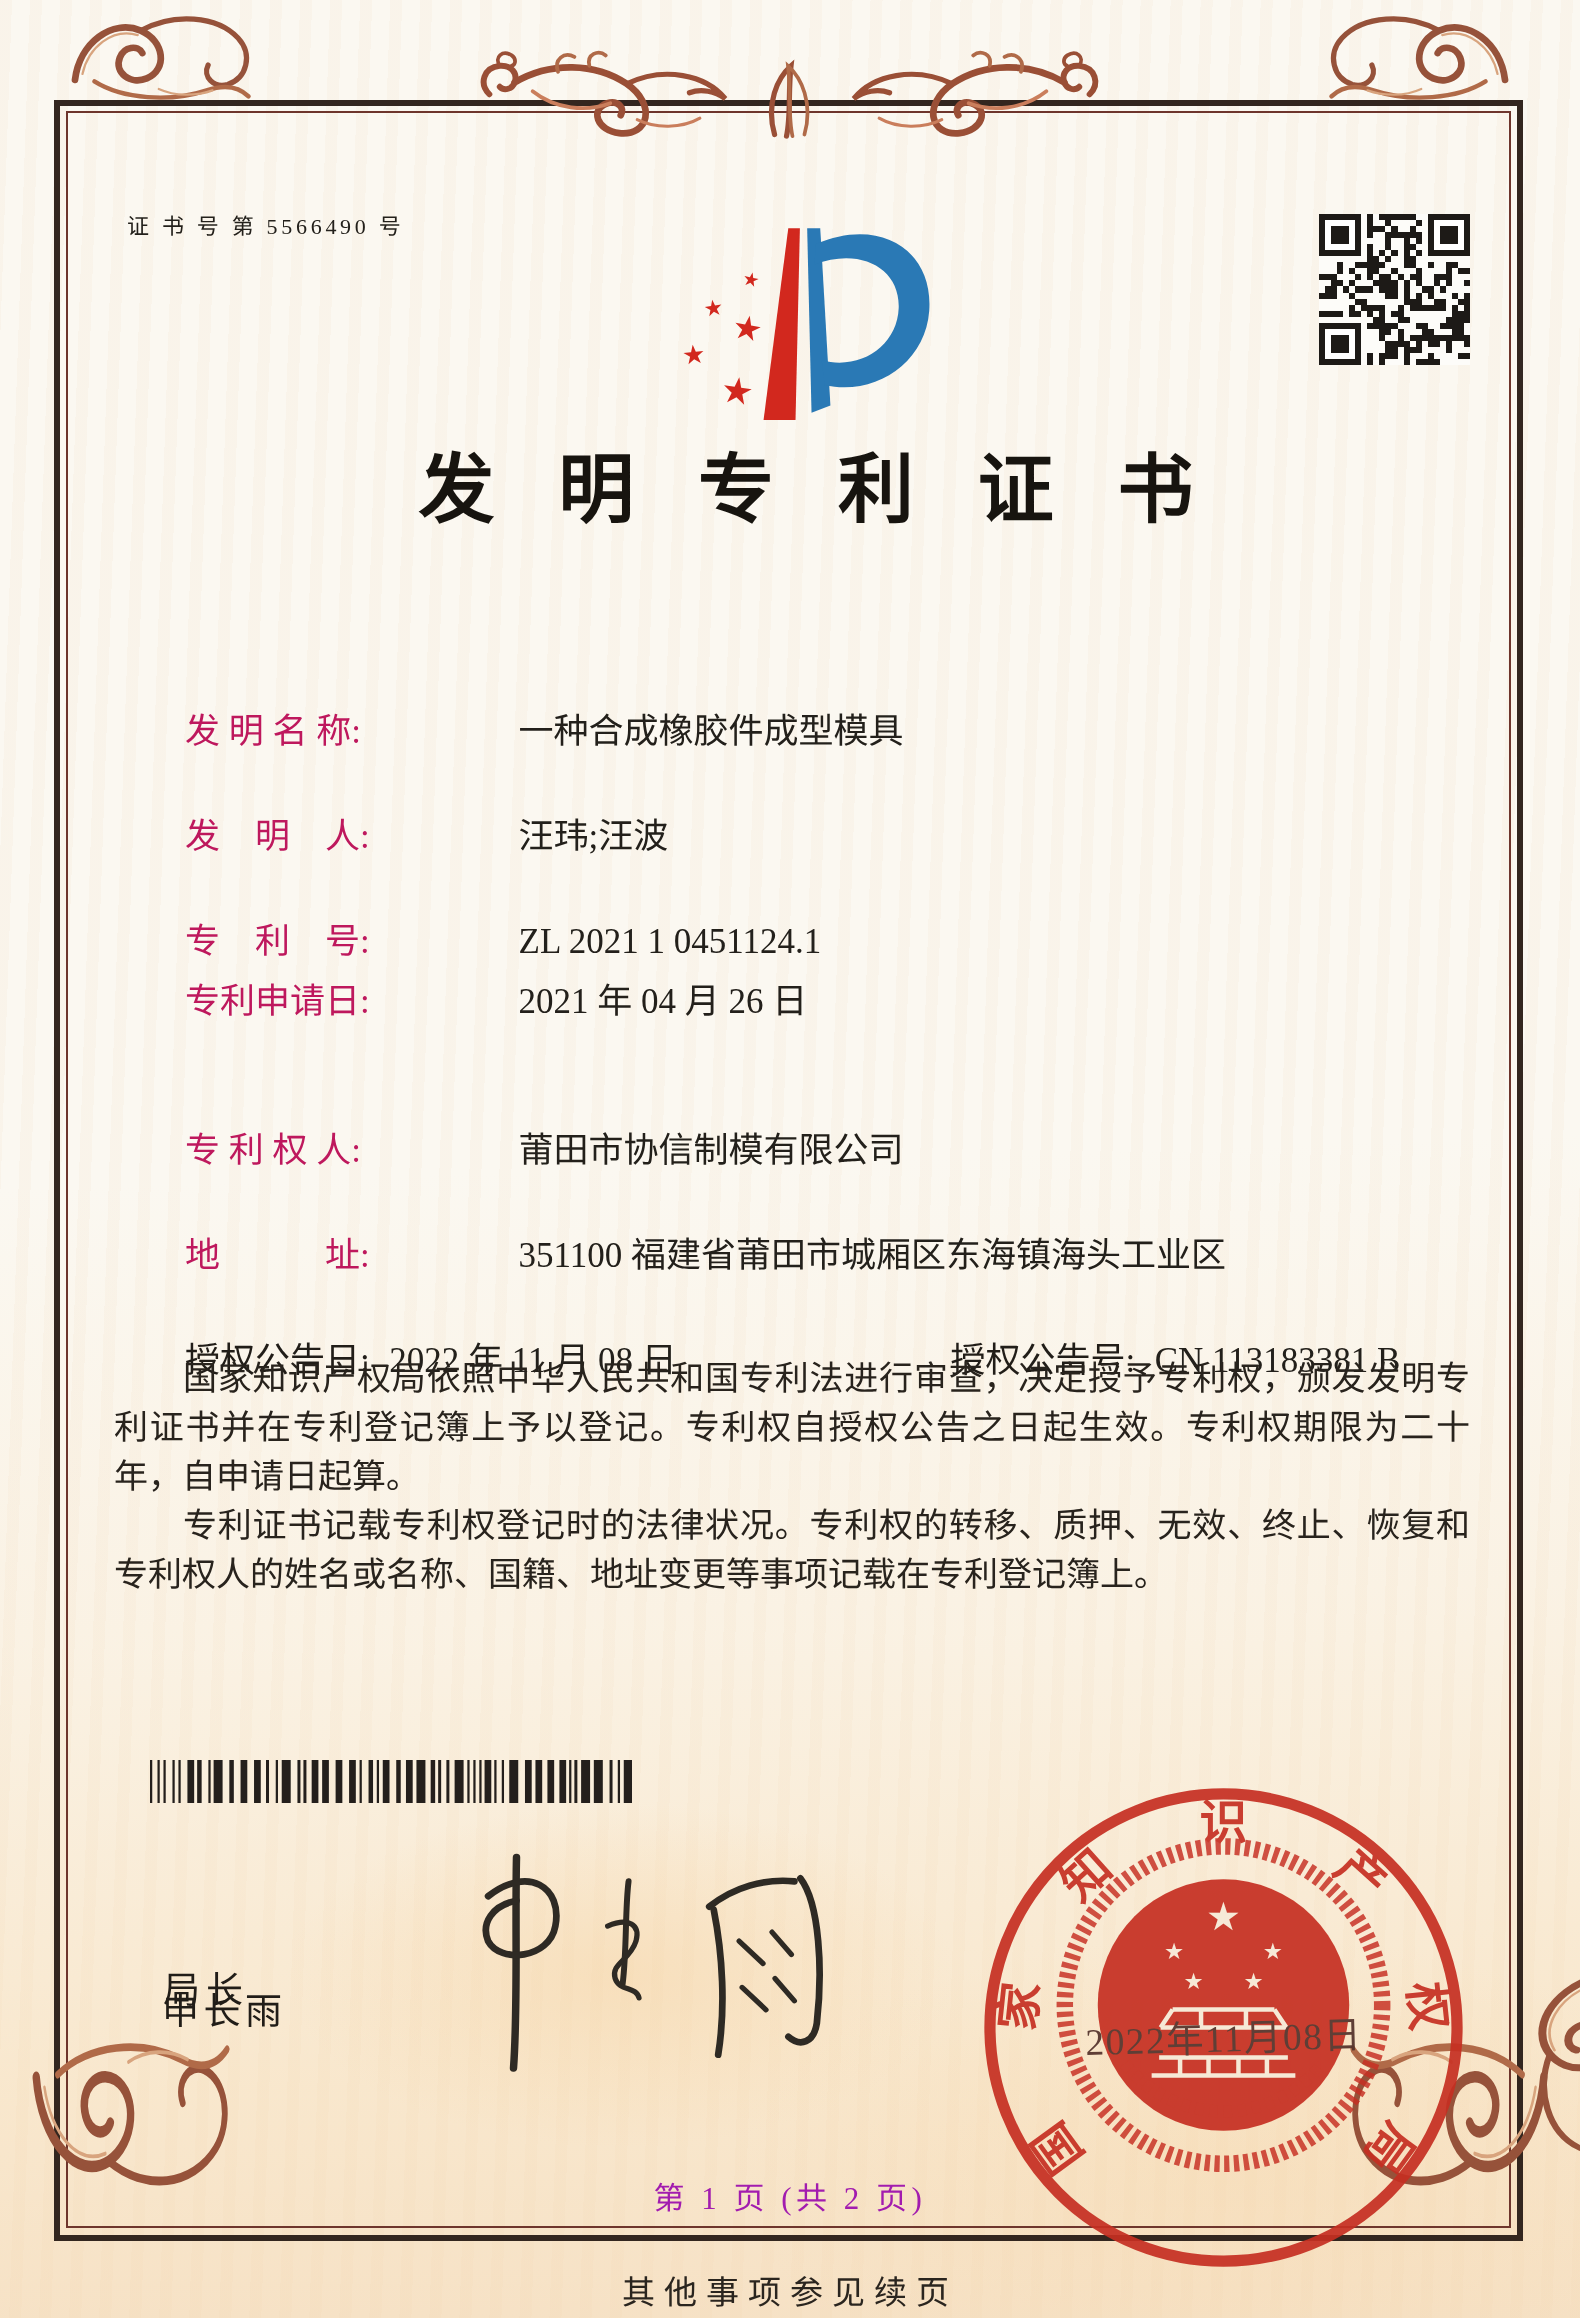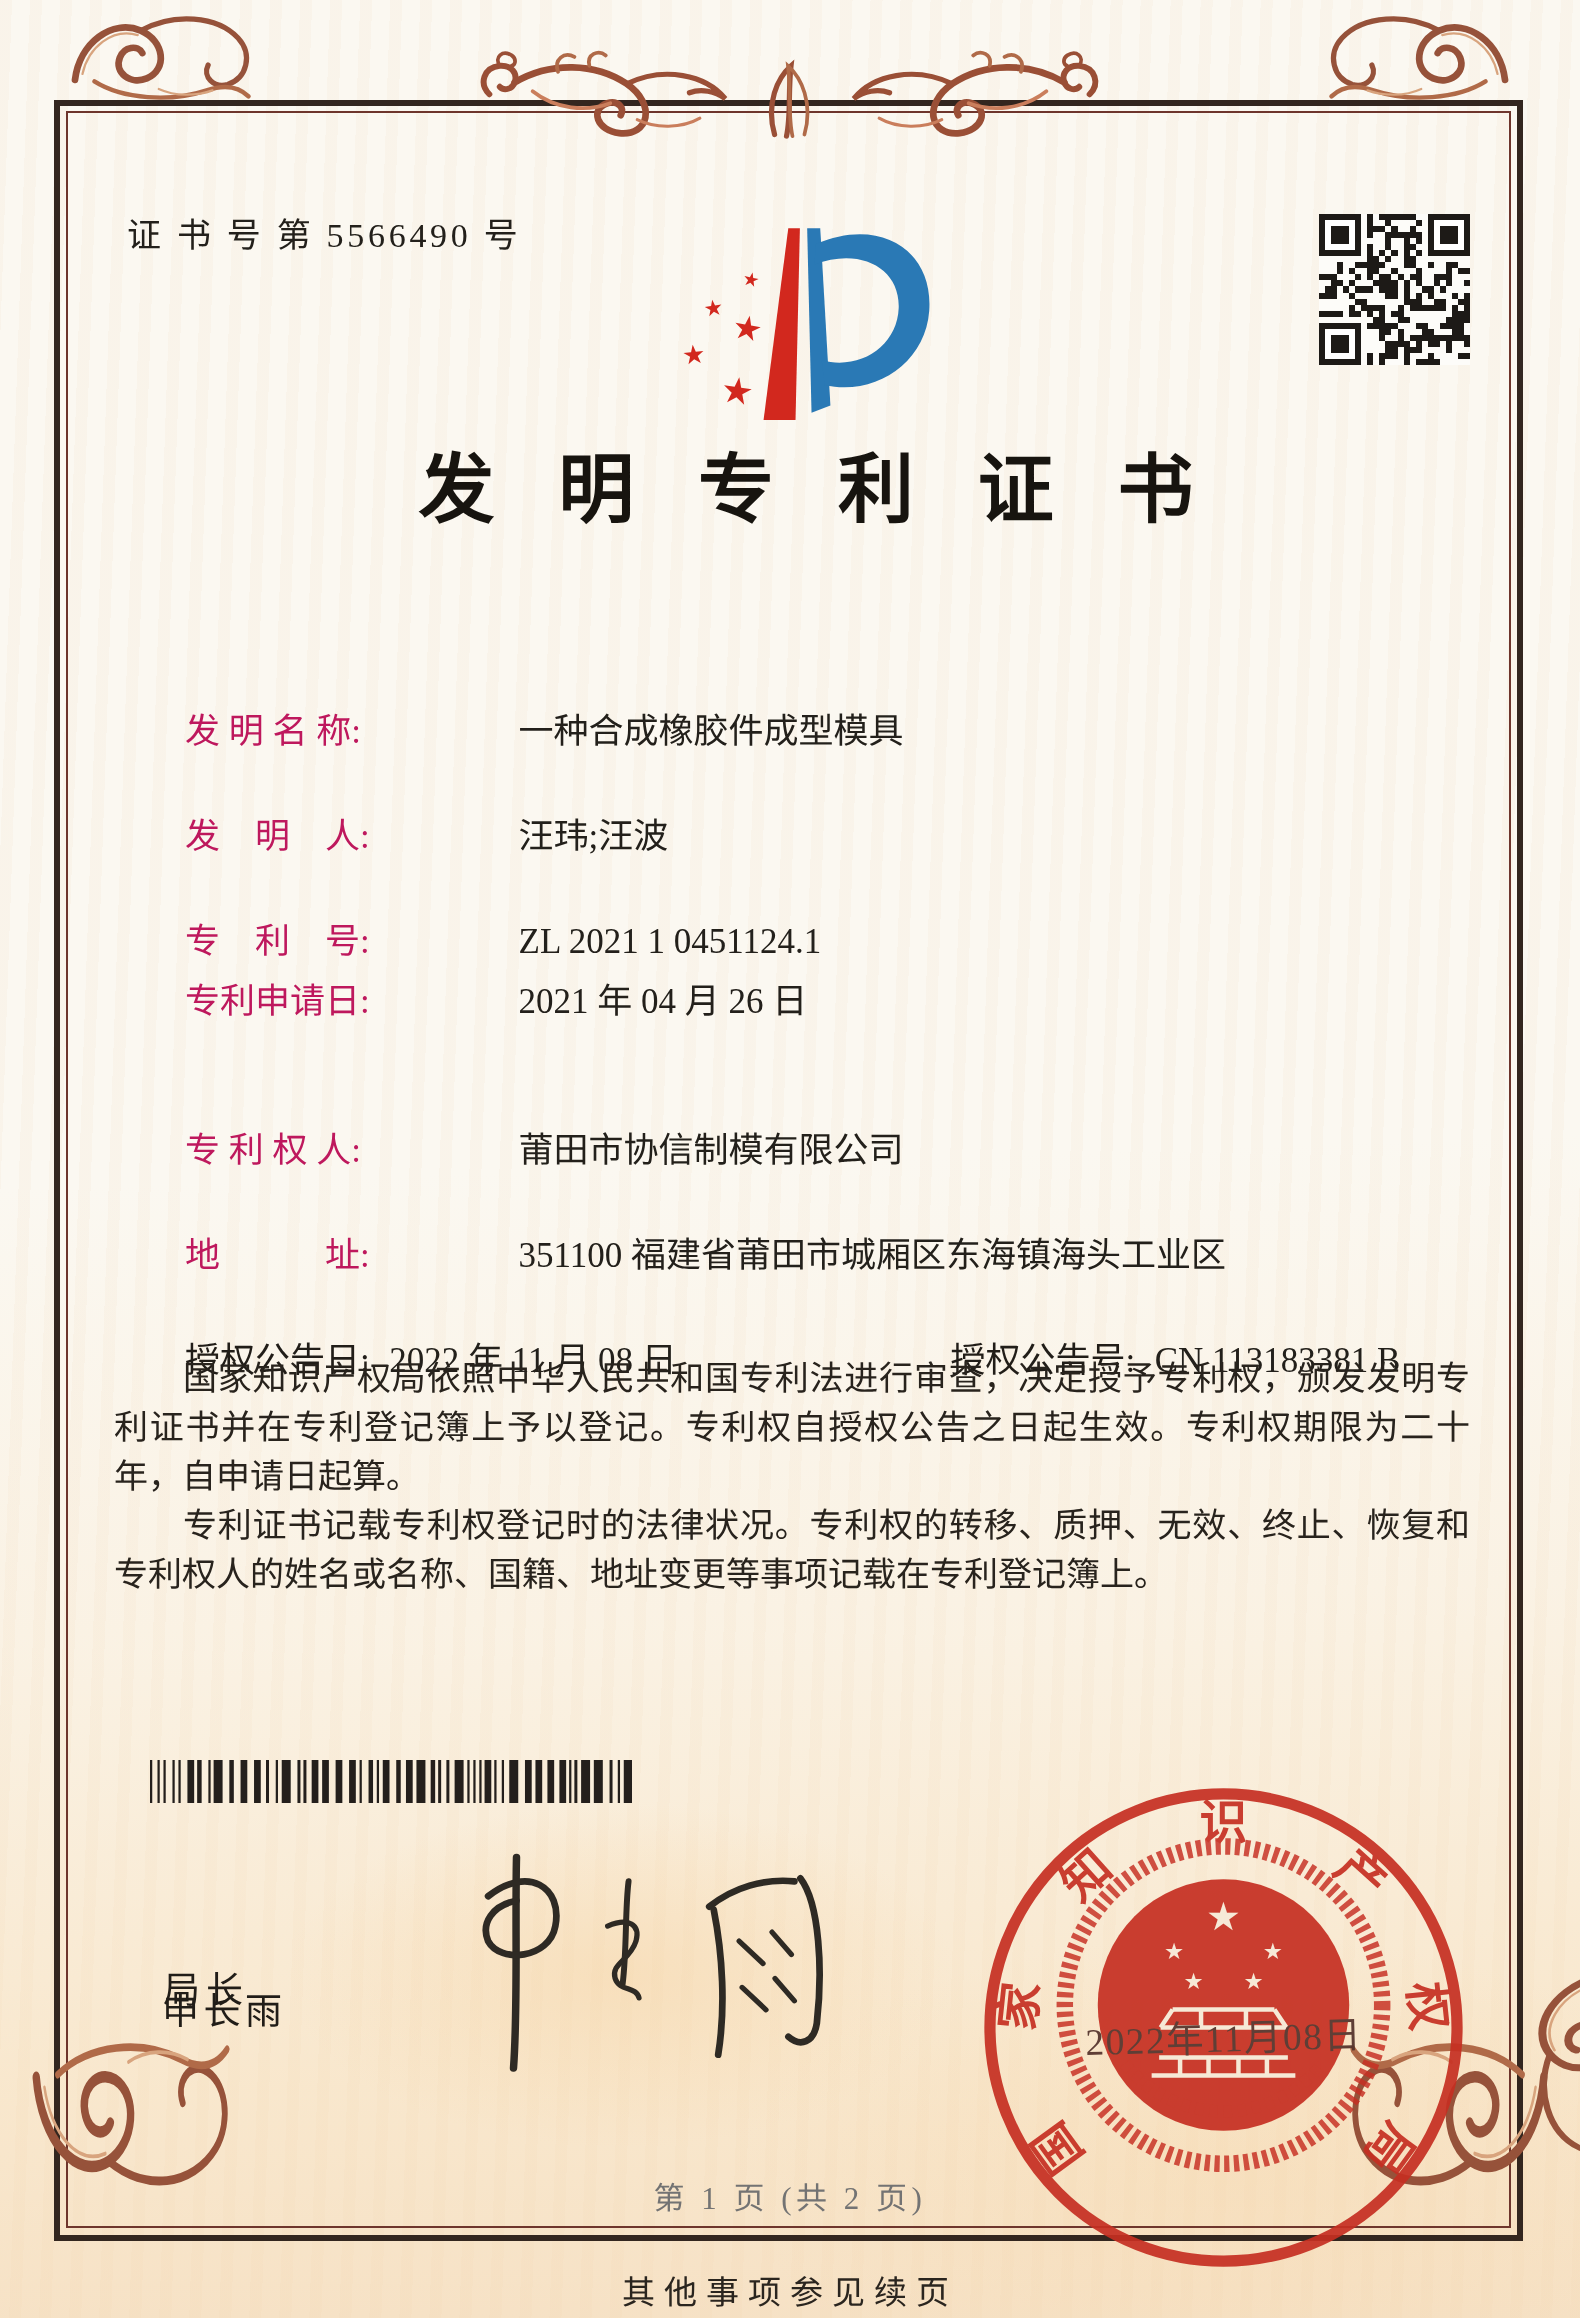--- a/index.html
+++ b/index.html
@@ -21,21 +21,21 @@
     position:absolute;left:54px;top:100px;width:1469px;height:2141px;
     border:6px solid #33261f;box-sizing:border-box;z-index:1;
   }
   .frame-inner{
     position:absolute;left:66px;top:111px;width:1445px;height:2117px;
     border:2.2px solid #6e352c;box-sizing:border-box;z-index:1;
   }
   .orn{position:absolute;z-index:2;pointer-events:none;}
   .content{position:absolute;inset:0;z-index:3;}
   .cert-no{
-    position:absolute;left:127px;top:208px;font-size:34px;letter-spacing:3.7px;color:#23201b;
+    position:absolute;left:127px;top:208px;font-size:22px;letter-spacing:3.7px;color:#23201b;
   }
   .qr{position:absolute;left:1319px;top:214px;width:151px;height:151px;}
   .logo{position:absolute;left:628px;top:186px;width:322px;height:247px;}
   .title{
     position:absolute;left:16px;top:428px;width:1580px;text-align:center;
     font-size:76px;font-weight:700;letter-spacing:22.4px;padding-left:22.4px;box-sizing:border-box;color:#17140f;
   }
   .field{position:absolute;left:150px;font-size:35px;white-space:pre;}
   .flabel{display:inline-block;width:314px;color:#be185d;}
   .fvalue{margin-left:19.5px;color:#23201b;}
@@ -45,21 +45,21 @@
     font-size:34px;line-height:49px;text-align:justify;color:#28231d;
   }
   .paras p{margin:0;text-indent:69px;}
   .barcode{position:absolute;left:150px;top:1760px;width:482px;height:43px;}
   .director-title{position:absolute;left:163px;top:1960px;font-size:37px;letter-spacing:6px;}
   .director-name{position:absolute;left:162px;top:1981px;font-size:37px;letter-spacing:4.5px;}
   .signature{position:absolute;left:404px;top:1835px;width:479px;height:254px;}
   .seal{position:absolute;left:969px;top:1773px;width:509px;height:539px;z-index:4;}
   .page-note{
     position:absolute;left:0;top:2173px;width:1580px;text-align:center;
-    font-size:31px;letter-spacing:4.5px;color:#737373;
+    font-size:31px;letter-spacing:4.5px;color:#a21caf;
   }
   .footer-note{
     position:absolute;left:0;top:2266px;width:1580px;text-align:center;
     font-size:33px;letter-spacing:9px;color:#2a251f;
   }
   .star{font-family:"DejaVu Sans",sans-serif;}
 </style>
 </head>
 <body>
 

